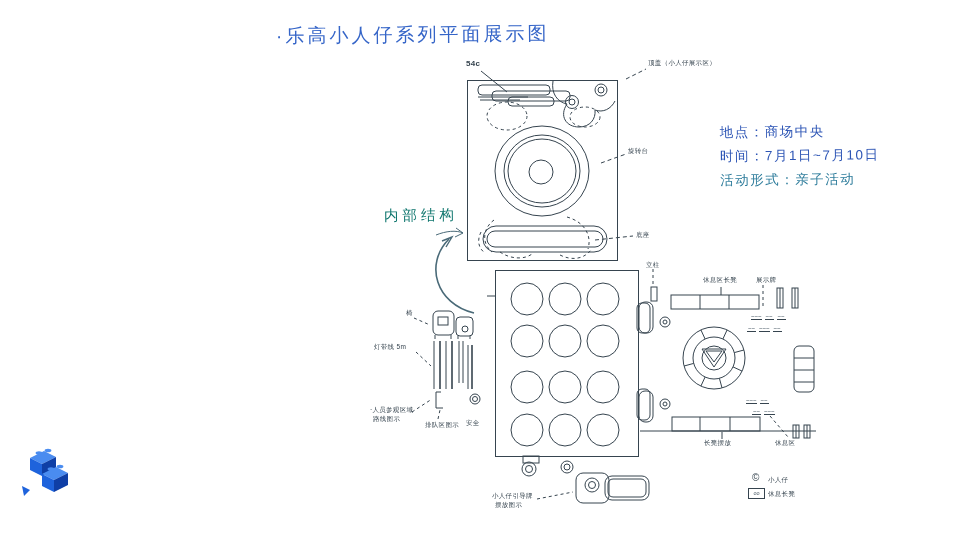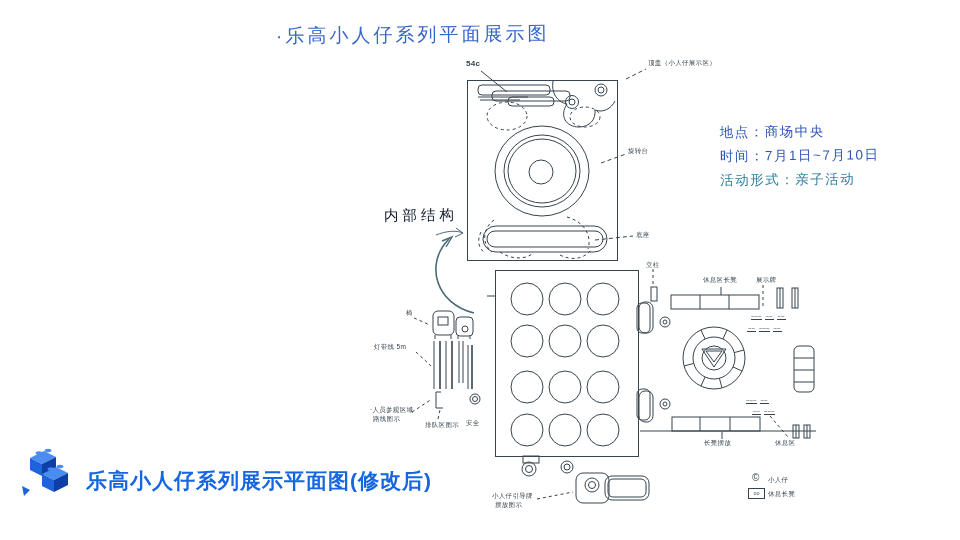--- a/index.html
+++ b/index.html
@@ -4,21 +4,21 @@
 <style>
   html,body{margin:0;padding:0;background:#fff;}
   .slide{position:relative;width:960px;height:540px;background:#ffffff;overflow:hidden;
          font-family:"Liberation Sans",sans-serif;}
   svg{position:absolute;left:0;top:0;}
   .abs{position:absolute;white-space:nowrap;}
   .hand{transform:rotate(-0.6deg);}
   .sketch-title{left:276px;top:22px;font-size:19px;letter-spacing:3px;color:#3565c8;font-weight:500;}
   .info{left:720px;top:120px;font-size:13.5px;letter-spacing:1.5px;color:#2d55b5;line-height:24px;}
   .info .l3{color:#2f7d9c;}
-  .internal{left:384px;top:206px;font-size:14.5px;letter-spacing:4px;color:#0f172a;font-weight:500;}
+  .internal{left:384px;top:206px;font-size:14.5px;letter-spacing:4px;color:#0f766e;font-weight:500;}
   .ann{position:absolute;font-size:6.5px;color:#36444f;letter-spacing:0.3px;white-space:nowrap;line-height:8px;}
   .ann-8{font-size:8px;}
   .tokrow{position:absolute;font-size:6px;color:#36444f;white-space:nowrap;}
   .tokrow .tok{display:inline-block;border-bottom:1px solid #36444f;margin-right:3px;min-width:9px;
                text-align:center;color:#4a5a66;}
   .legend-box{position:absolute;left:748px;top:488px;width:15px;height:9px;border:1px solid #36444f;
               font-size:5.5px;color:#4a5a66;text-align:center;line-height:9px;}
   .copyright{left:752px;top:472px;font-size:10px;color:#36444f;}
   .footer-title{left:86px;top:467px;font-size:21px;font-weight:bold;color:#1566e0;letter-spacing:1px;}
 </style>
@@ -237,15 +237,14 @@
     <polygon points="8,12 22,5 34,11 20,18" fill="#4a8cf0"></polygon>
     <polygon points="8,12 20,18 20,30 8,24" fill="#1e63dc"></polygon>
     <polygon points="20,18 34,11 34,23 20,30" fill="#0f3fa6"></polygon>
     <ellipse cx="29" cy="23" rx="3.4" ry="1.8" fill="#4a8cf0"></ellipse>
     <ellipse cx="38" cy="20.5" rx="3.4" ry="1.8" fill="#4a8cf0"></ellipse>
     <polygon points="20,28 34,21 46,27 32,34" fill="#4a8cf0"></polygon>
     <polygon points="20,28 32,34 32,46 20,40" fill="#1e63dc"></polygon>
     <polygon points="32,34 46,27 46,39 32,46" fill="#0f3fa6"></polygon>
     <polygon points="0,40 8,44 2,50" fill="#1e63dc"></polygon>
   </svg>
-  <div class="abs footer-title">乐高小人仔系列展示平面图(修改后)</div>
 
 </div>
 
 </body></html>

